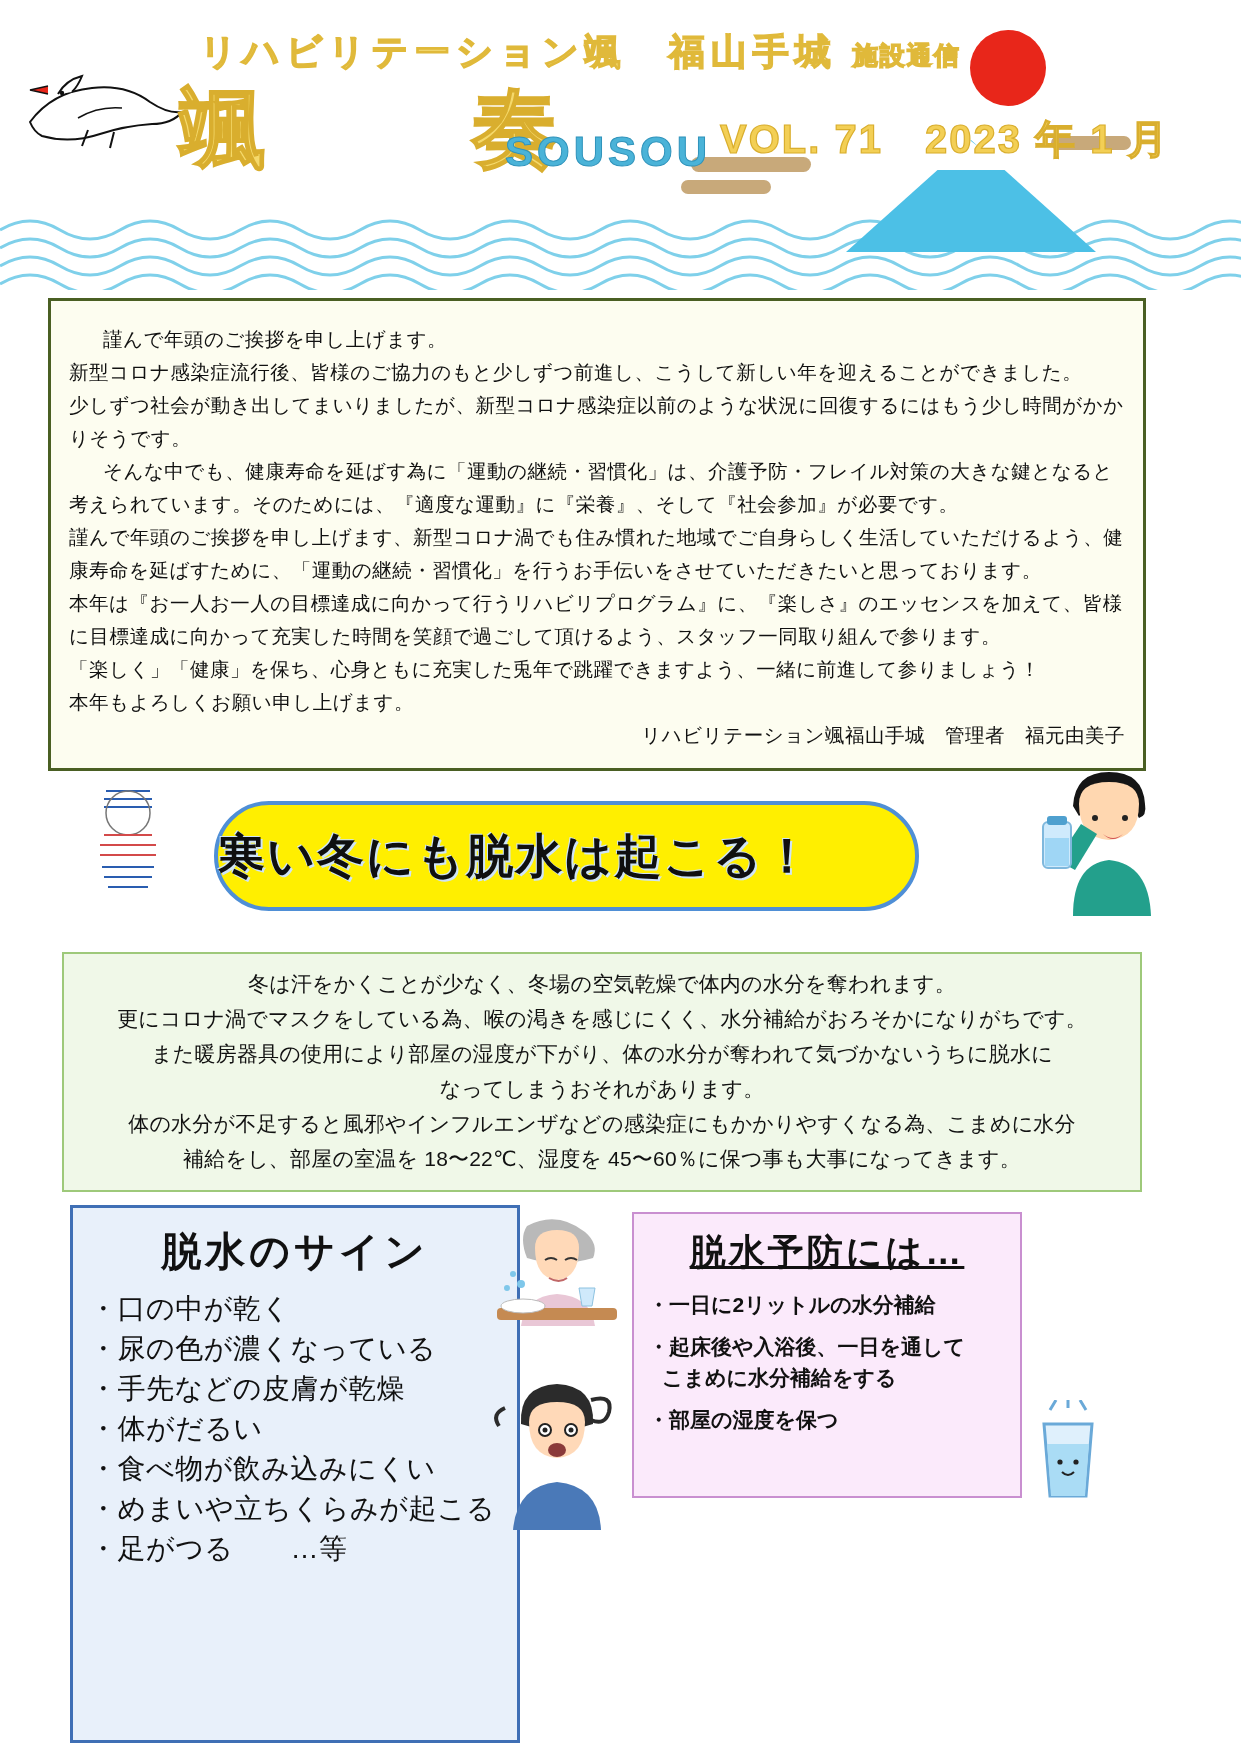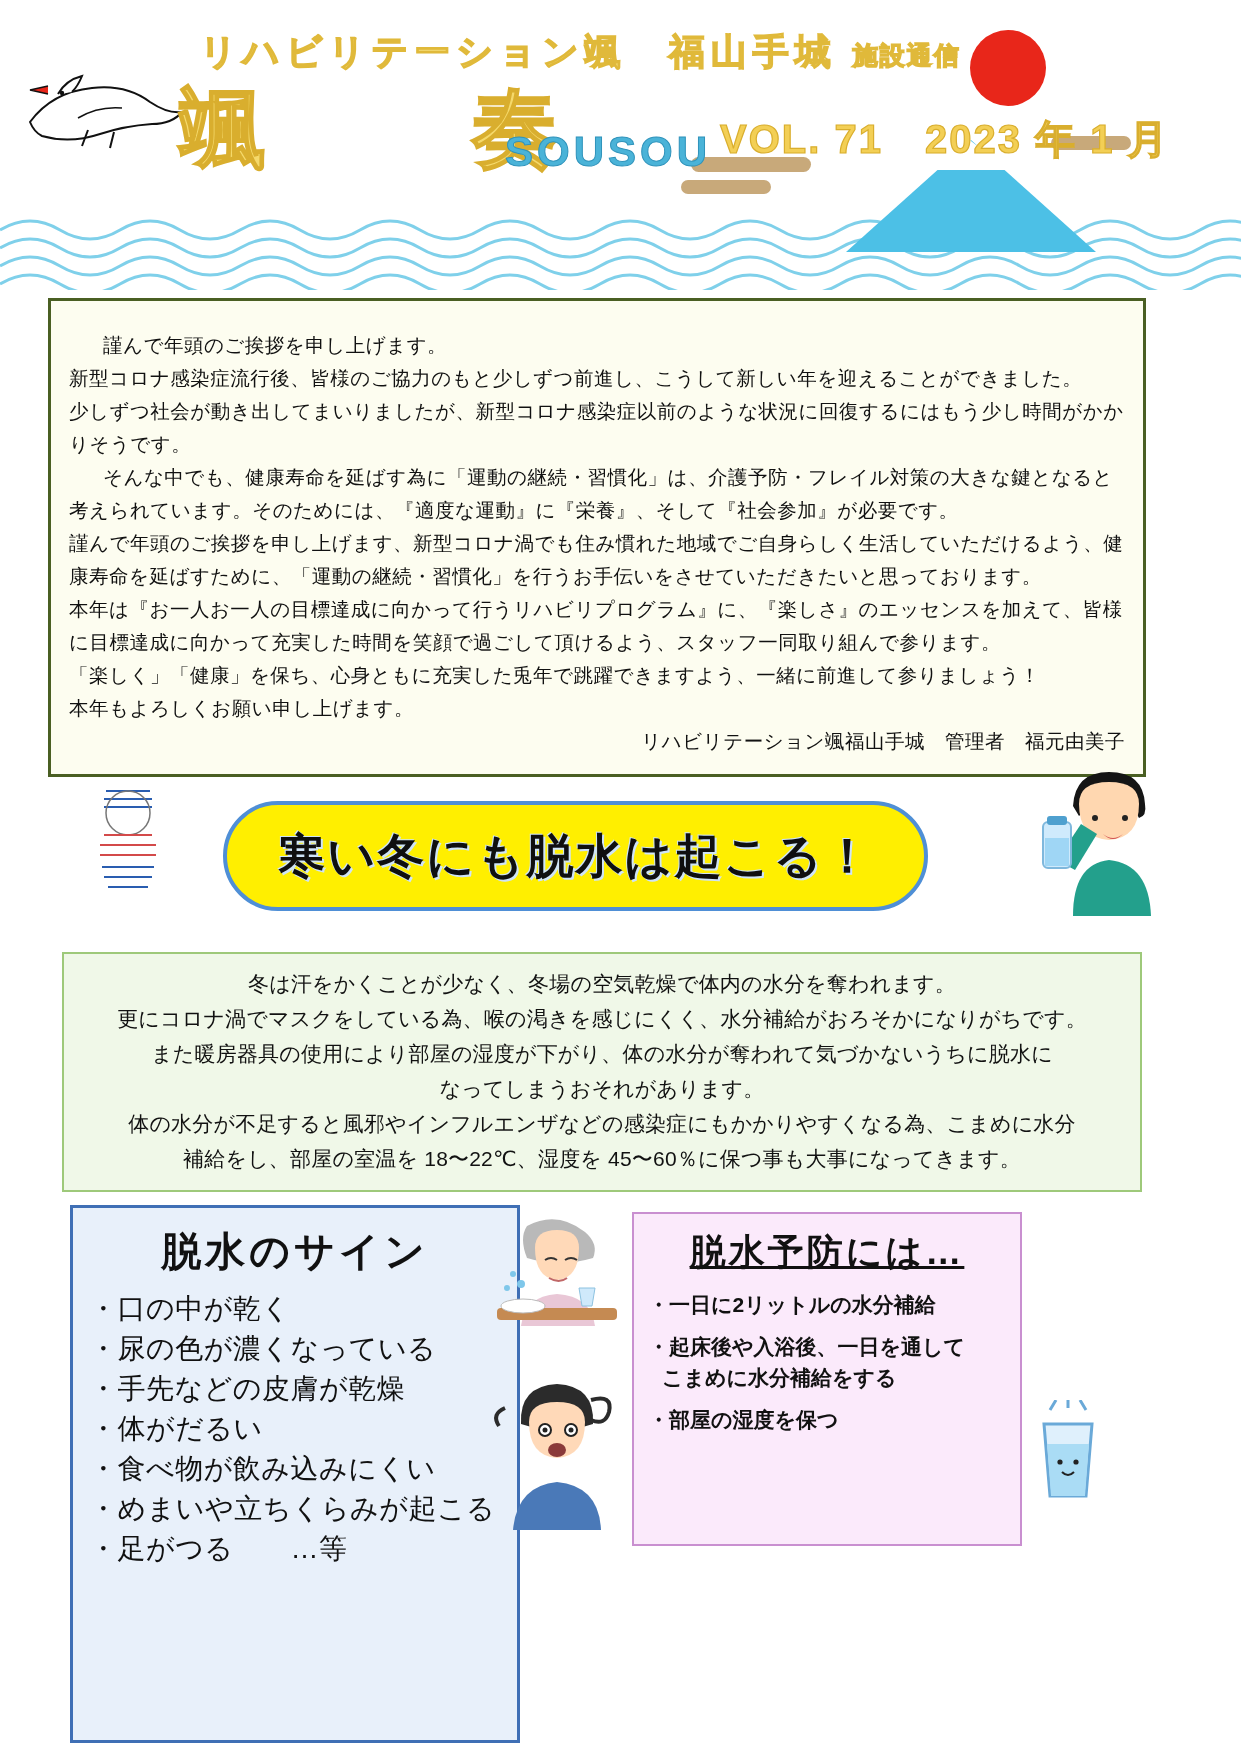--- a/index.html
+++ b/index.html
@@ -45,33 +45,33 @@
         border-bottom:112px solid #4cc0e6;}
   .fuji-snow{position:absolute;right:232px;bottom:120px;width:0;height:0;
         border-left:42px solid transparent;border-right:42px solid transparent;
         border-bottom:32px solid #ffffff;}
   .cloud{position:absolute;background:#c8a97a;border-radius:10px;}
   .waves{position:absolute;left:0;bottom:0;width:1241px;height:80px;overflow:hidden;}
   
   .greeting{
     position:absolute;left:48px;top:298px;width:1098px;
     border:3px solid #4a5f23;background:#fdfdf0;
-    padding:28px 18px 16px 18px;box-sizing:border-box;
+    padding:22px 18px 16px 18px;box-sizing:border-box;
   }
   .greeting p{
     margin:0;font-size:19.5px;line-height:33px;color:#111;
     font-family:"DejaVu Serif","Liberation Serif",serif;letter-spacing:0.5px;
   }
   .greeting p.indent{text-indent:34px;}
   .sign{display:block;text-align:right;}
   
   .pill{
-    position:absolute;left:223px;top:801px;width:705px;height:110px;
+    position:absolute;left:214px;top:801px;width:705px;height:110px;
     background:#ffef00;border:4px solid #4f8fd6;border-radius:55px;
-    display:flex;align-items:center;justify-content:center;box-sizing:border-box;
+    display:flex;align-items:center;box-sizing:border-box;
   }
   .pill span{
     font-size:47px;font-weight:bold;color:#0f0f0f;letter-spacing:2px;
     text-shadow:2px 2px 0 #cfe4f7,-1px -1px 0 #cfe4f7;
   }
   
   .snowman{position:absolute;left:78px;top:775px;width:100px;height:135px;}
   .boy{position:absolute;right:62px;top:760px;width:150px;height:160px;}
   
   .greenbox{
@@ -87,21 +87,21 @@
     position:absolute;left:70px;top:1205px;width:450px;height:538px;
     border:3px solid #3f6fb5;background:#e8f0fa;box-sizing:border-box;
   }
   .signs h2{
     margin:16px 0 10px 0;text-align:center;font-size:40px;font-weight:bold;
     color:#111;letter-spacing:4px;
   }
   .signs ul{margin:0;padding:0 0 0 16px;list-style:none;}
   .signs li{font-size:28px;line-height:40px;color:#111;letter-spacing:0.5px;}
   .prevent{
-    position:absolute;left:632px;top:1212px;width:390px;height:334px;
+    position:absolute;left:632px;top:1212px;width:390px;height:286px;
     border:2px solid #c98fd0;background:#fbeafb;box-sizing:border-box;
   }
   .prevent h2{
     margin:14px 0 12px 0;text-align:center;font-size:36px;font-weight:bold;
     color:#111;letter-spacing:3px;text-decoration:underline;
   }
   .prevent ul{margin:0;padding:0 0 0 14px;list-style:none;}
   .prevent li{font-size:21px;line-height:31px;color:#111;font-weight:bold;margin-bottom:11px;}
   .prevent li .sub{display:block;padding-left:14px;}
   

